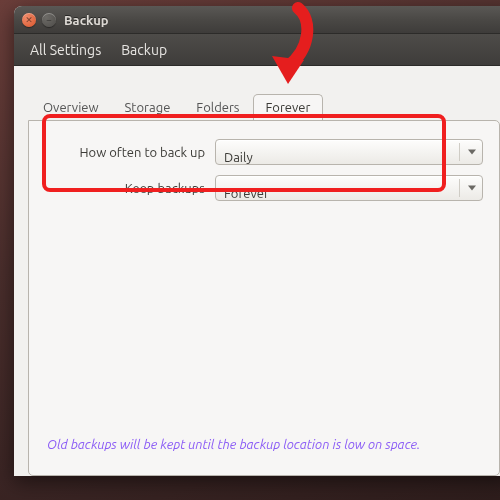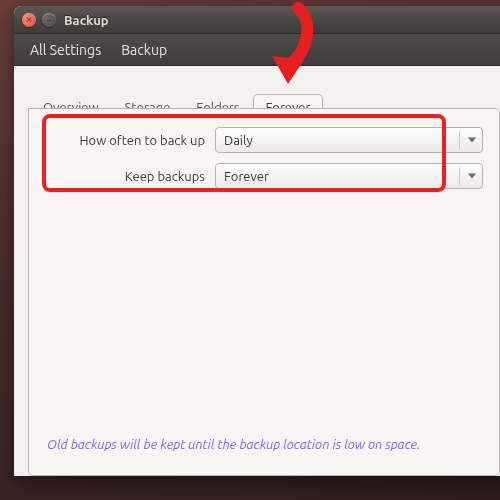--- a/index.html
+++ b/index.html
@@ -79,37 +79,37 @@
     border-radius: 5px 5px 0 0;
     color: #3c3b37;
   }
   .panel {
     flex: 1;
     background: #f7f6f5;
     border: 1px solid #b8b4ad;
     border-radius: 0 5px 5px 5px;
     padding: 18px 16px 10px;
     position: relative;
-    display: flex; flex-direction: column;
+    display: flex; flex-direction: column; margin-top: 12px;
   }
   .form-rows { display: flex; flex-direction: column; gap: 10px; }
   .row { display: flex; align-items: center; gap: 10px; }
   .row label {
     width: 160px;
     text-align: right;
     color: #3c3b37;
     font-size: 13px;
   }
   .combo {
     flex: 1;
     height: 26px;
     background: linear-gradient(#fdfdfc, #eceae6);
     border: 1px solid #b8b4ad;
     border-radius: 4px;
-    display: flex; align-items: center;
+    display: flex; align-items: flex-end;
     padding: 0 8px;
     position: relative;
     color: #3c3b37;
     font-size: 13px;
     box-shadow: inset 0 1px 0 #fff;
   }
   .combo .arrow-sep {
     position: absolute; right: 22px; top: 3px; bottom: 3px;
     width: 1px; background: #cfccc5;
   }

